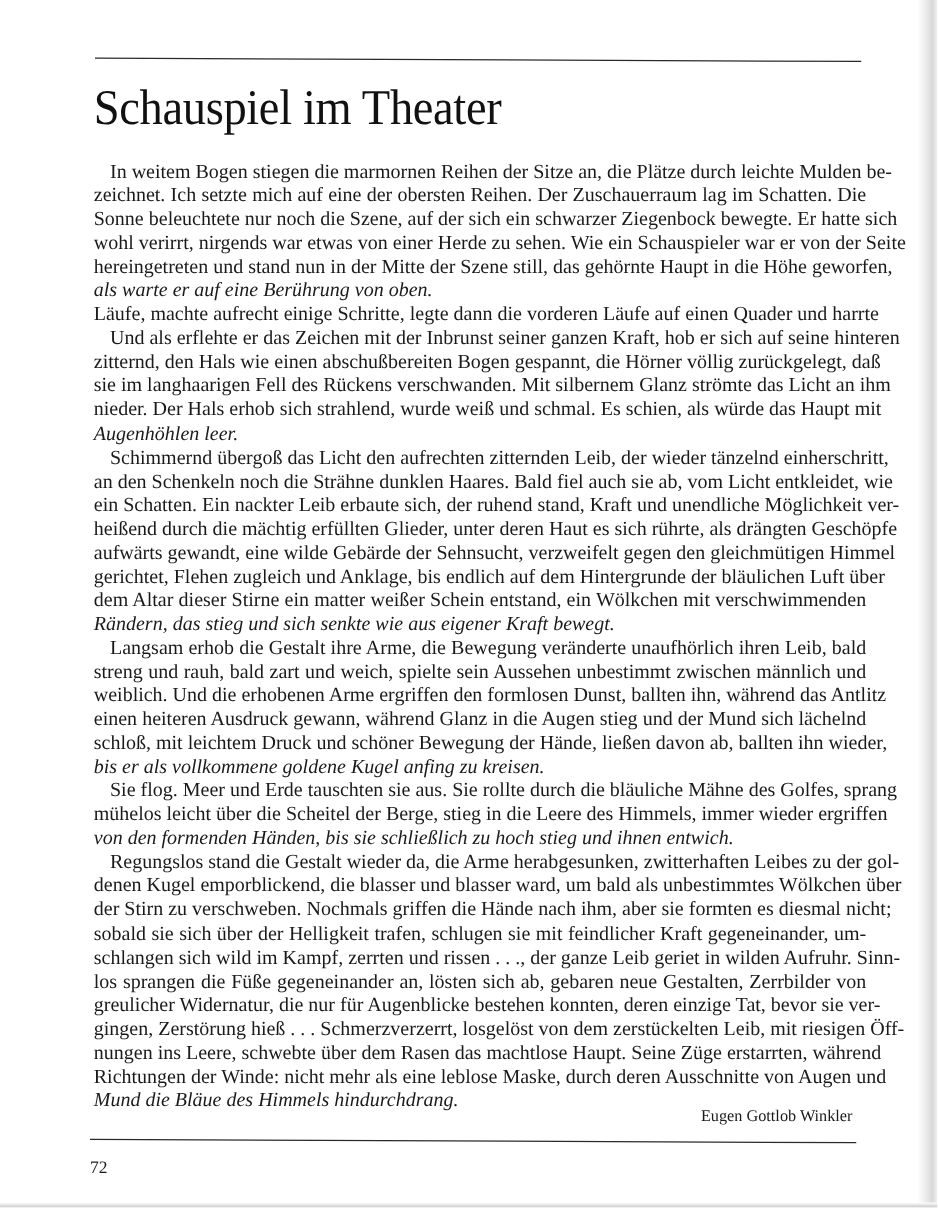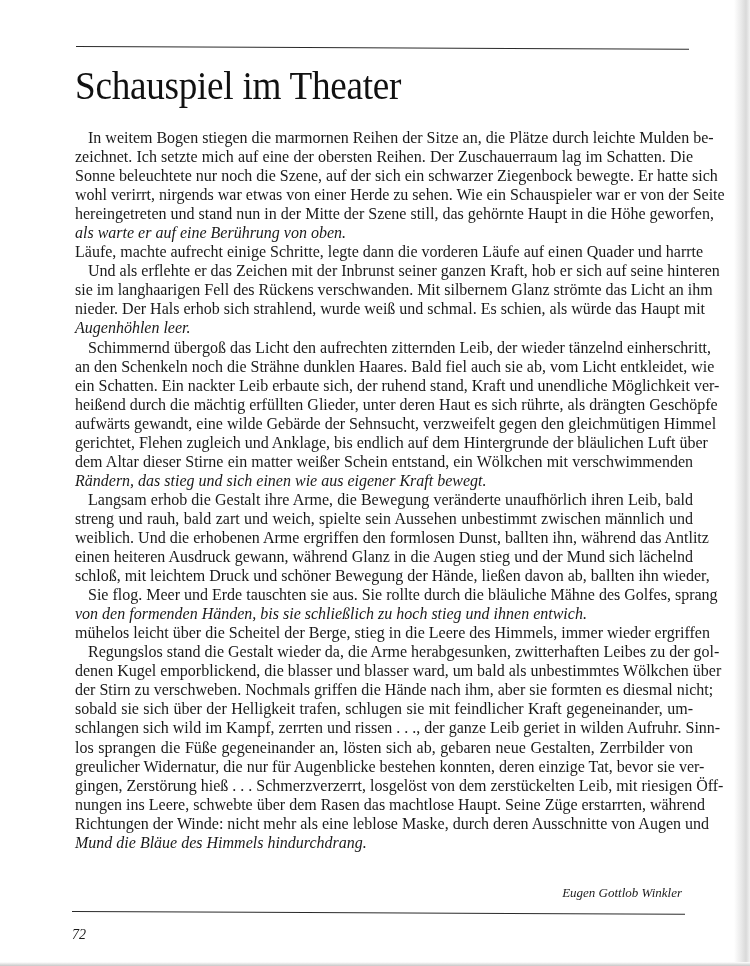--- a/index.html
+++ b/index.html
@@ -29,24 +29,24 @@
       position: absolute; left: 75px; top: 128px; width: 618px;
       font-size: 16px; line-height: 19.05px;
     }
     .line {
       display: block; text-align: justify; text-align-last: justify; white-space: nowrap;
       height: 19.05px; overflow: visible;
     }
     .line.last { text-align-last: left; font-style: italic; }
     .line.indent { padding-left: 13px; }
     .author {
-      position: absolute; right: 68px; top: 885px; font-style: italic; font-size: 13px;
+      position: absolute; right: 68px; top: 885px; font-size: 13px;
     }
     .page-number {
-      position: absolute; left: 72px; top: 927px; font-size: 14px; font-style: italic;
+      position: absolute; left: 72px; top: 927px; font-size: 14px;
     }
   </style>
 </head>
 <body>
 
 <div class="edge-shadow"></div>
 <div class="bottom-shadow"></div>
 
 <div class="rule top"></div>
 
@@ -57,45 +57,47 @@
       <span class="line indent">In weitem Bogen stiegen die marmornen Reihen der Sitze an, die Plätze durch leichte Mulden be-</span>
       <span class="line">zeichnet. Ich setzte mich auf eine der obersten Reihen. Der Zuschauerraum lag im Schatten. Die</span>
       <span class="line">Sonne beleuchtete nur noch die Szene, auf der sich ein schwarzer Ziegenbock bewegte. Er hatte sich</span>
       <span class="line">wohl verirrt, nirgends war etwas von einer Herde zu sehen. Wie ein Schauspieler war er von der Seite</span>
       <span class="line">hereingetreten und stand nun in der Mitte der Szene still, das gehörnte Haupt in die Höhe geworfen,</span>
       <span class="line last">als warte er auf eine Berührung von oben.</span>
     </div>
     <div>
       <span class="line">Läufe, machte aufrecht einige Schritte, legte dann die vorderen Läufe auf einen Quader und harrte</span>
       <span class="line indent">Und als erflehte er das Zeichen mit der Inbrunst seiner ganzen Kraft, hob er sich auf seine hinteren</span>
+      <span class="line">zitternd, den Hals wie einen abschußbereiten Bogen gespannt, die Hörner völlig zurückgelegt, daß</span>
       <span class="line">sie im langhaarigen Fell des Rückens verschwanden. Mit silbernem Glanz strömte das Licht an ihm</span>
       <span class="line">nieder. Der Hals erhob sich strahlend, wurde weiß und schmal. Es schien, als würde das Haupt mit</span>
       <span class="line last">Augenhöhlen leer.</span>
     </div>
     <div>
       <span class="line indent">Schimmernd übergoß das Licht den aufrechten zitternden Leib, der wieder tänzelnd einherschritt,</span>
       <span class="line">an den Schenkeln noch die Strähne dunklen Haares. Bald fiel auch sie ab, vom Licht entkleidet, wie</span>
       <span class="line">ein Schatten. Ein nackter Leib erbaute sich, der ruhend stand, Kraft und unendliche Möglichkeit ver-</span>
       <span class="line">heißend durch die mächtig erfüllten Glieder, unter deren Haut es sich rührte, als drängten Geschöpfe</span>
       <span class="line">aufwärts gewandt, eine wilde Gebärde der Sehnsucht, verzweifelt gegen den gleichmütigen Himmel</span>
       <span class="line">gerichtet, Flehen zugleich und Anklage, bis endlich auf dem Hintergrunde der bläulichen Luft über</span>
       <span class="line">dem Altar dieser Stirne ein matter weißer Schein entstand, ein Wölkchen mit verschwimmenden</span>
-      <span class="line last">Rändern, das stieg und sich einen wie aus eigener Kraft bewegt.</span>
+      <span class="line last">Rändern, das stieg und sich senkte wie aus eigener Kraft bewegt.</span>
     </div>
     <div>
       <span class="line indent">Langsam erhob die Gestalt ihre Arme, die Bewegung veränderte unaufhörlich ihren Leib, bald</span>
       <span class="line">streng und rauh, bald zart und weich, spielte sein Aussehen unbestimmt zwischen männlich und</span>
       <span class="line">weiblich. Und die erhobenen Arme ergriffen den formlosen Dunst, ballten ihn, während das Antlitz</span>
       <span class="line">einen heiteren Ausdruck gewann, während Glanz in die Augen stieg und der Mund sich lächelnd</span>
       <span class="line">schloß, mit leichtem Druck und schöner Bewegung der Hände, ließen davon ab, ballten ihn wieder,</span>
+      <span class="line last">bis er als vollkommene goldene Kugel anfing zu kreisen.</span>
     </div>
     <div>
       <span class="line indent">Sie flog. Meer und Erde tauschten sie aus. Sie rollte durch die bläuliche Mähne des Golfes, sprang</span>
+      <span class="line">mühelos leicht über die Scheitel der Berge, stieg in die Leere des Himmels, immer wieder ergriffen</span>
       <span class="line last">von den formenden Händen, bis sie schließlich zu hoch stieg und ihnen entwich.</span>
-      <span class="line">mühelos leicht über die Scheitel der Berge, stieg in die Leere des Himmels, immer wieder ergriffen</span>
     </div>
     <div>
       <span class="line indent">Regungslos stand die Gestalt wieder da, die Arme herabgesunken, zwitterhaften Leibes zu der gol-</span>
       <span class="line">denen Kugel emporblickend, die blasser und blasser ward, um bald als unbestimmtes Wölkchen über</span>
       <span class="line">der Stirn zu verschweben. Nochmals griffen die Hände nach ihm, aber sie formten es diesmal nicht;</span>
       <span class="line">sobald sie sich über der Helligkeit trafen, schlugen sie mit feindlicher Kraft gegeneinander, um-</span>
       <span class="line">schlangen sich wild im Kampf, zerrten und rissen . . ., der ganze Leib geriet in wilden Aufruhr. Sinn-</span>
       <span class="line">los sprangen die Füße gegeneinander an, lösten sich ab, gebaren neue Gestalten, Zerrbilder von</span>
       <span class="line">greulicher Widernatur, die nur für Augenblicke bestehen konnten, deren einzige Tat, bevor sie ver-</span>
       <span class="line">gingen, Zerstörung hieß . . . Schmerzverzerrt, losgelöst von dem zerstückelten Leib, mit riesigen Öff-</span>

